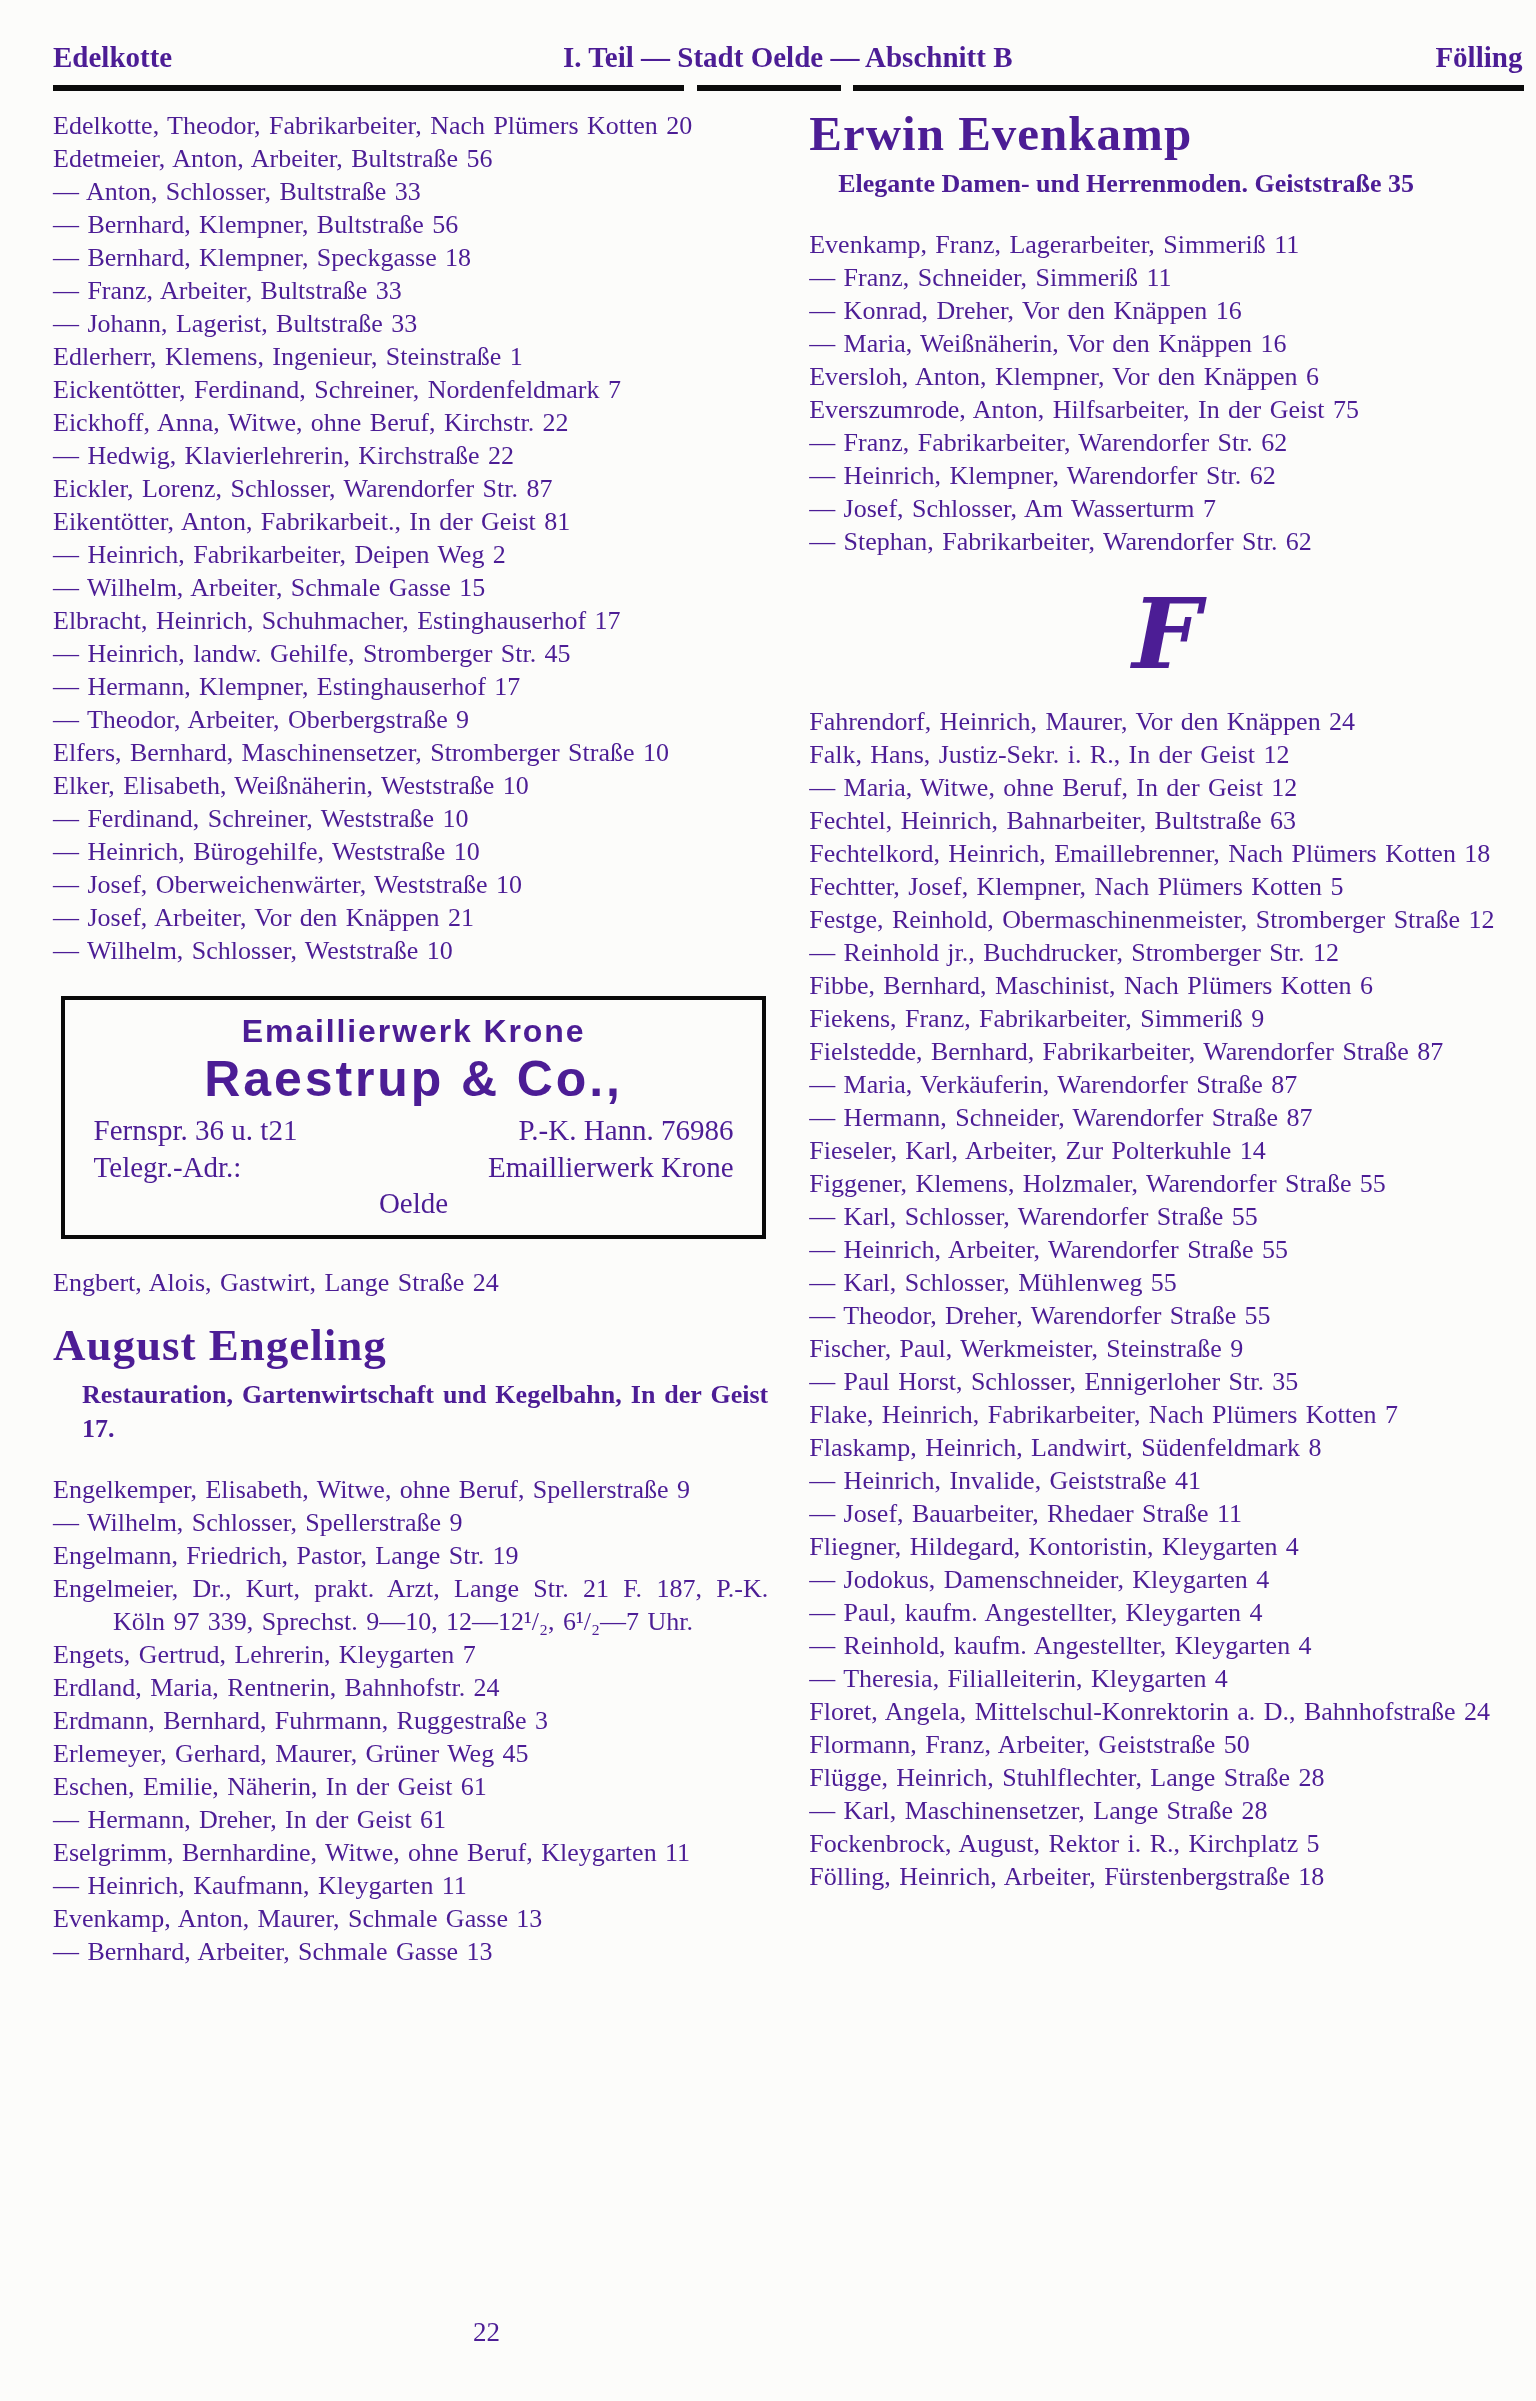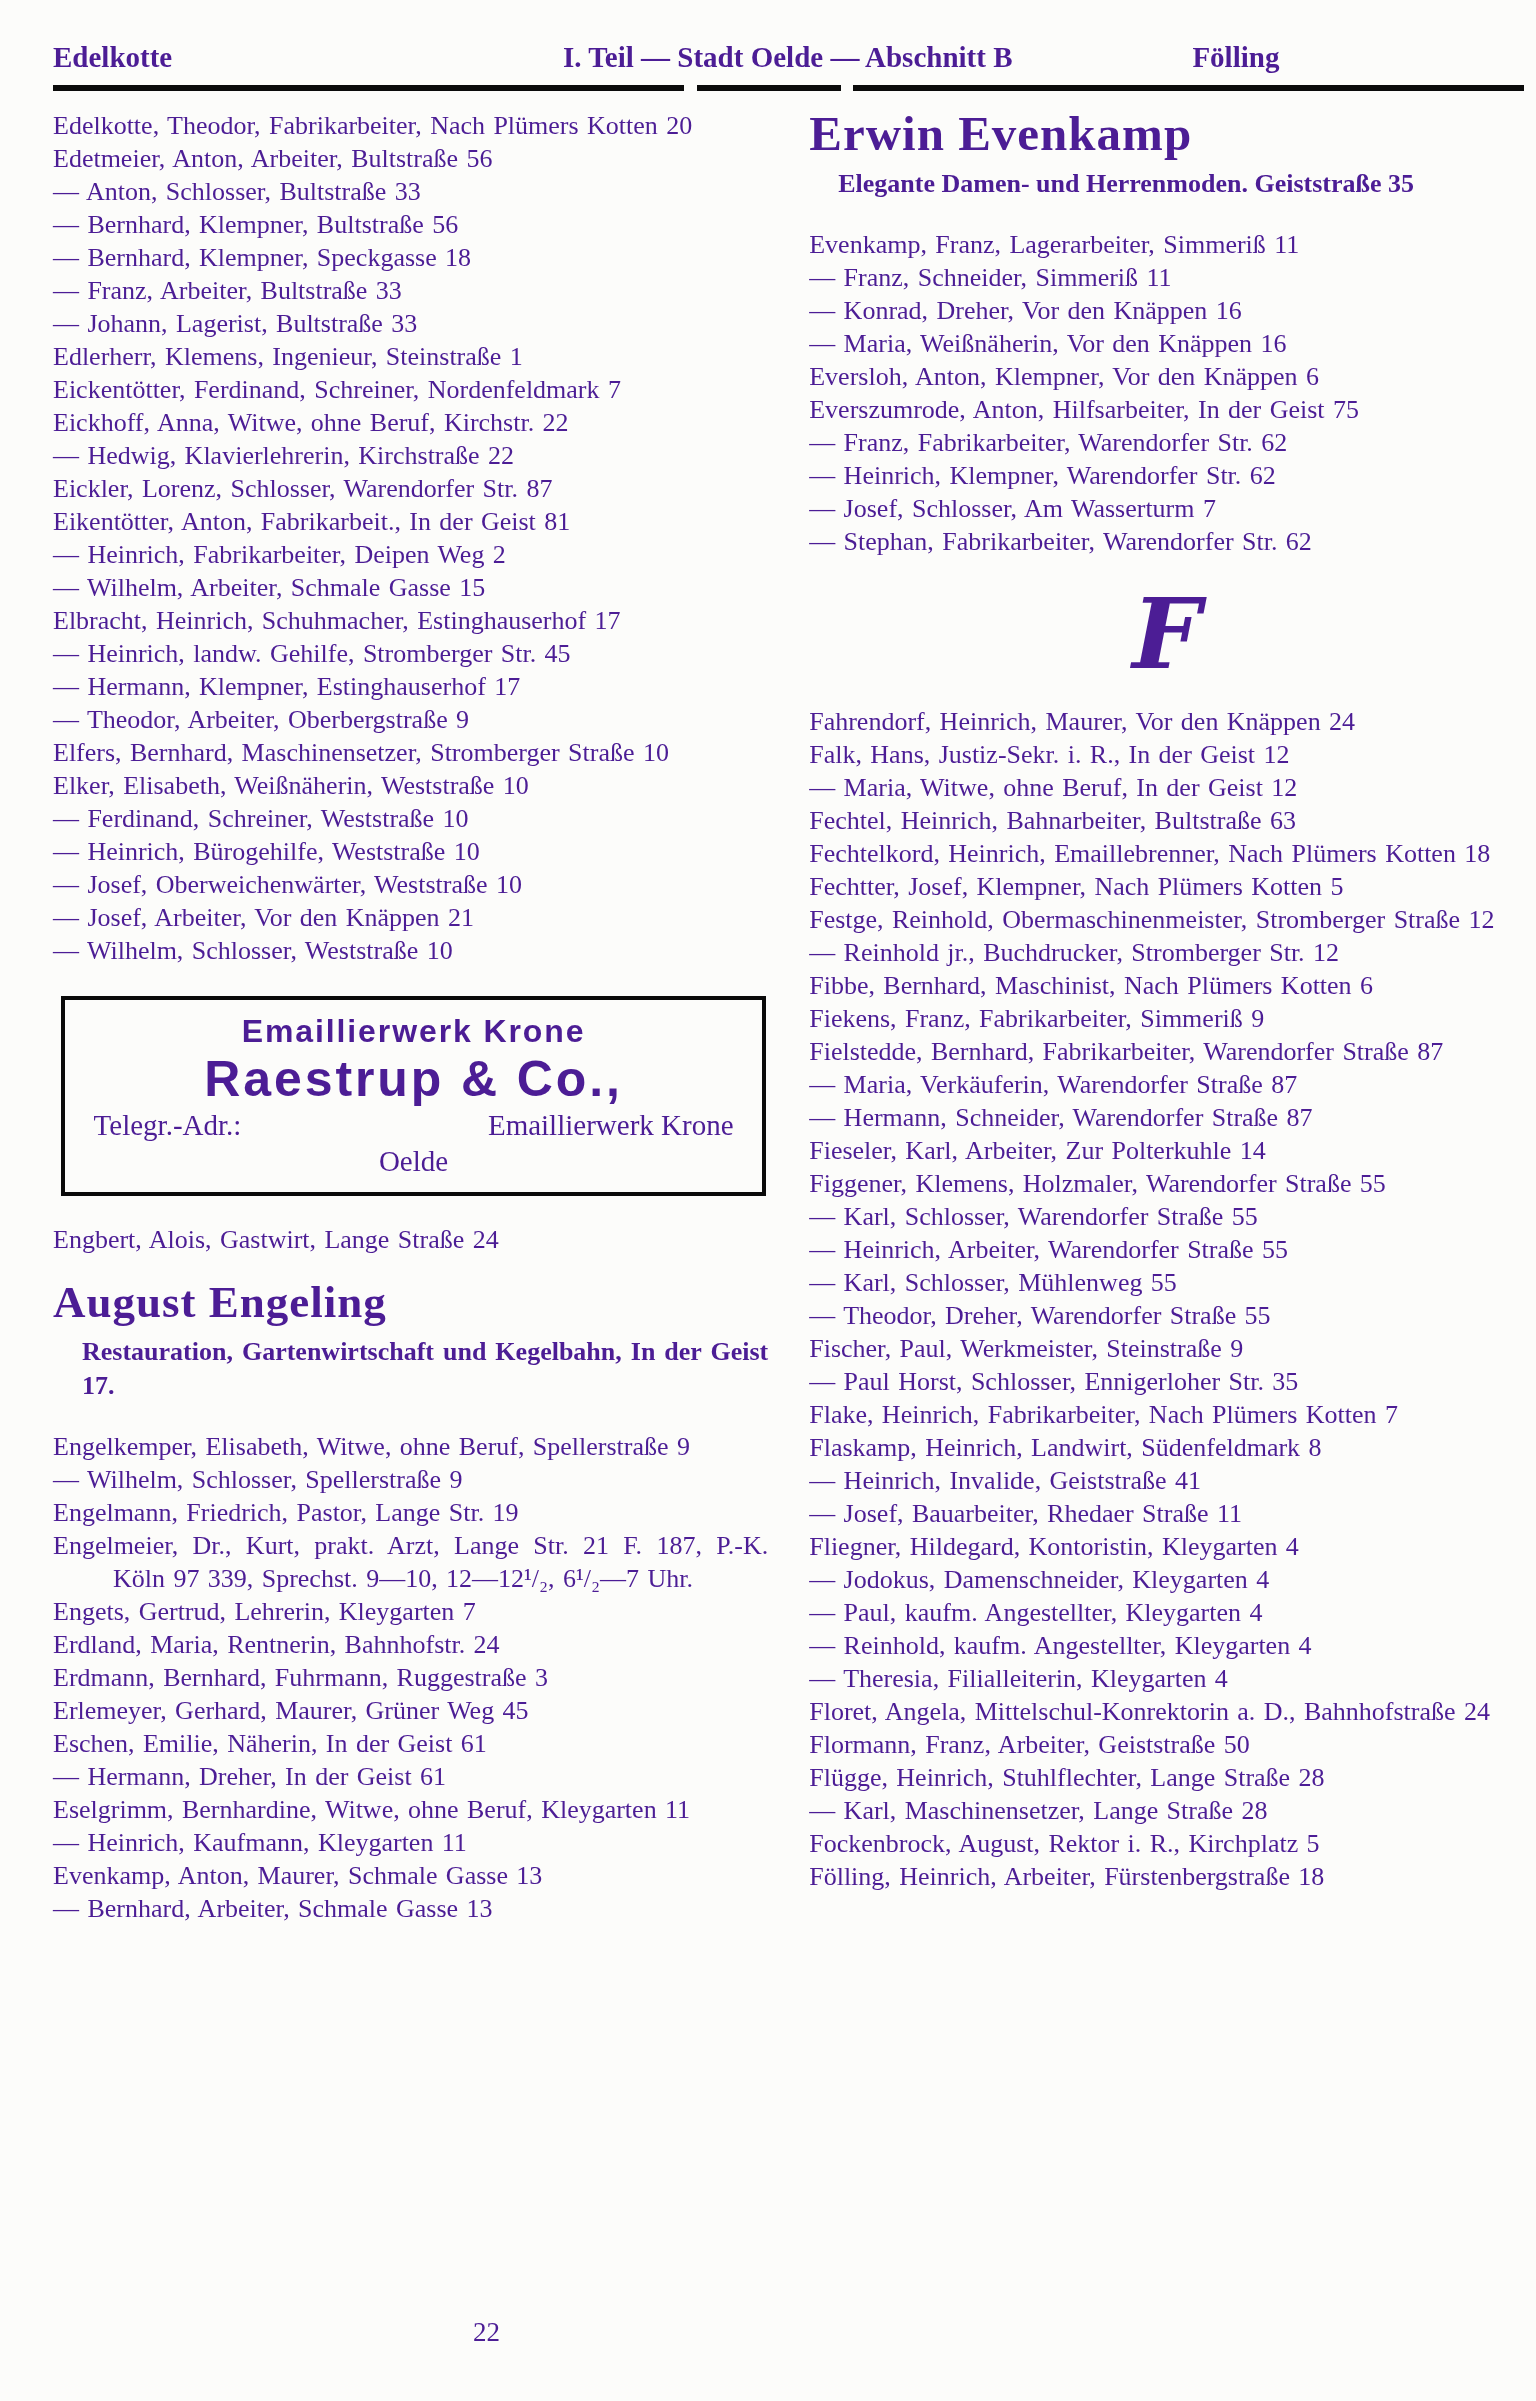--- a/index.html
+++ b/index.html
@@ -17,21 +17,21 @@
   .running-head {
     position: absolute;
     top: 41px; left: 53px; right: 13.6px;
     display: flex;
     align-items: baseline;
     font-size: 29px;
     font-weight: bold;
   }
   .running-head .rh-left  { width: 330px; }
   .running-head .rh-center{ flex: 1; text-align: center; }
-  .running-head .rh-right { width: 330px; text-align: left; }
+  .running-head .rh-right { width: 330px; text-align: right; }
   .head-rule {
     position: absolute;
     top: 85px; left: 53px; right: 11.6px;
     display: flex; gap: 12.6px;
   }
   .head-rule span { height: 5.8px; background: #0b0b0b; display: block; }
   .head-rule .seg1 { width: 631px; }
   .head-rule .seg2 { width: 144px; }
   .head-rule .seg3 { flex: 1; }
   
@@ -193,20 +193,24 @@
           <p class="entry">— Josef, Oberweichenwärter, Weststraße 10</p>
 
           <p class="entry">— Josef, Arbeiter, Vor den Knäppen 21</p>
 
           <p class="entry">— Wilhelm, Schlosser, Weststraße 10</p>
         </div>
 
       <div class="ad-box">
         <div class="ad-title">Emaillierwerk Krone</div>
         <div class="ad-company">Raestrup &amp; Co.,</div>
+        <div class="ad-row">
+          <span>Fernspr. 36 u. t21</span>
+          <span>P.-K. Hann. 76986</span>
+        </div>
         <div class="ad-row tight">
           <span>Telegr.-Adr.:</span>
           <span>Emaillierwerk  Krone</span>
         </div>
         <div class="ad-city">Oelde</div>
       </div>
 
       <p class="entry standalone">Engbert, Alois, Gastwirt, Lange Straße 24</p>
 
       <div class="biz-heading">August Engeling</div>

